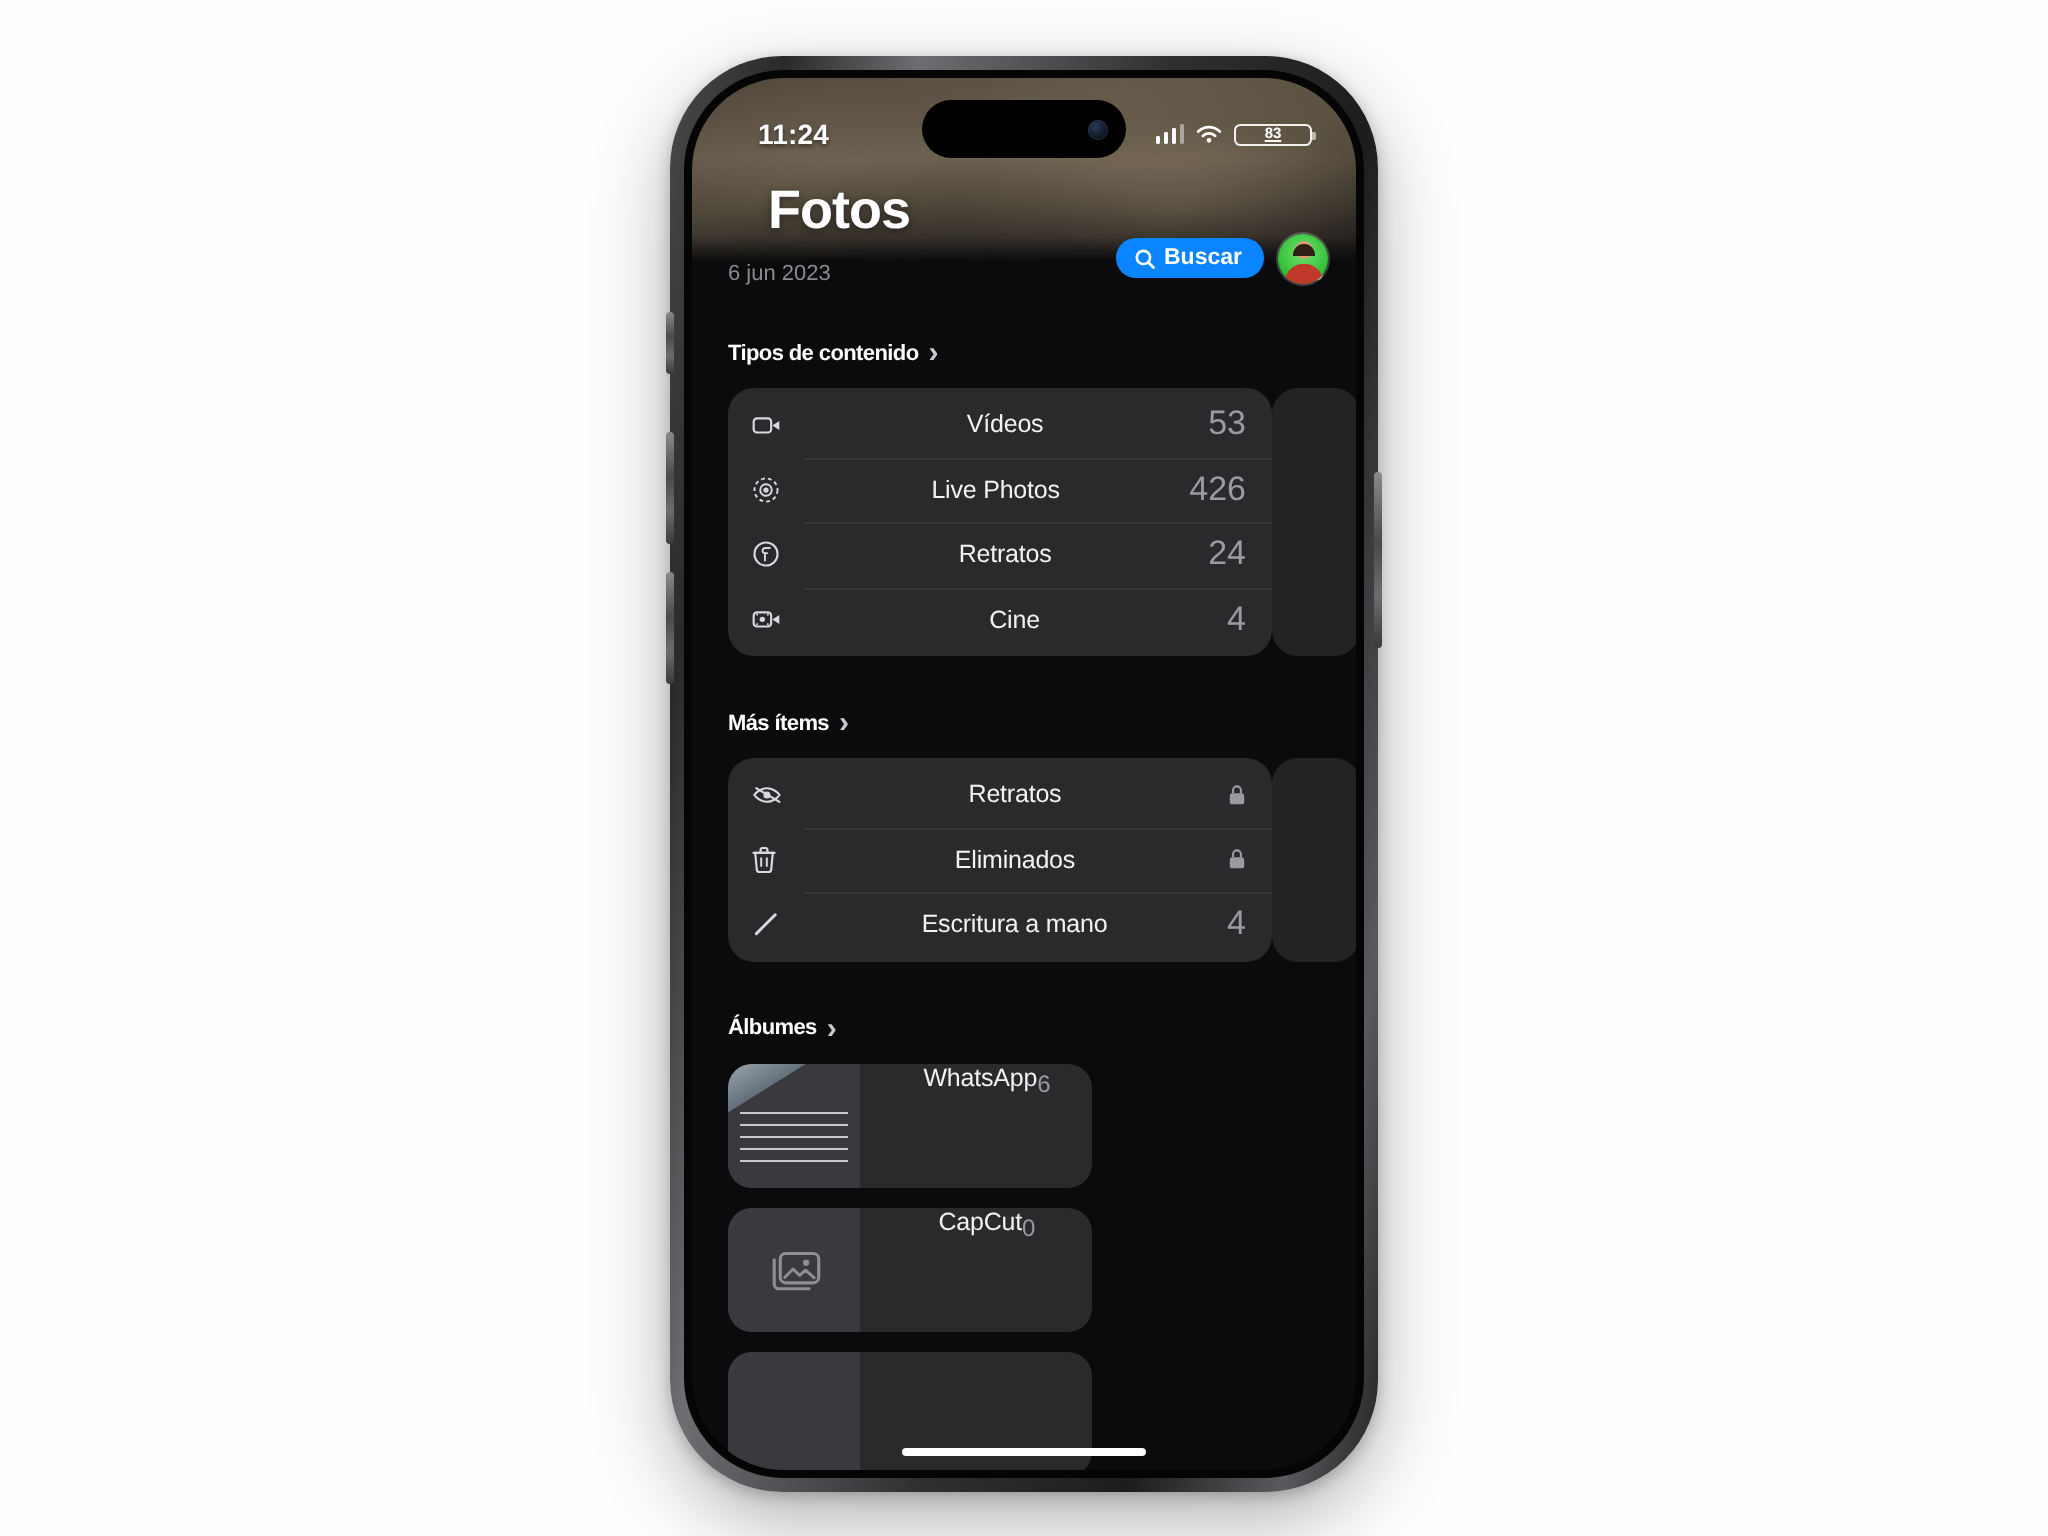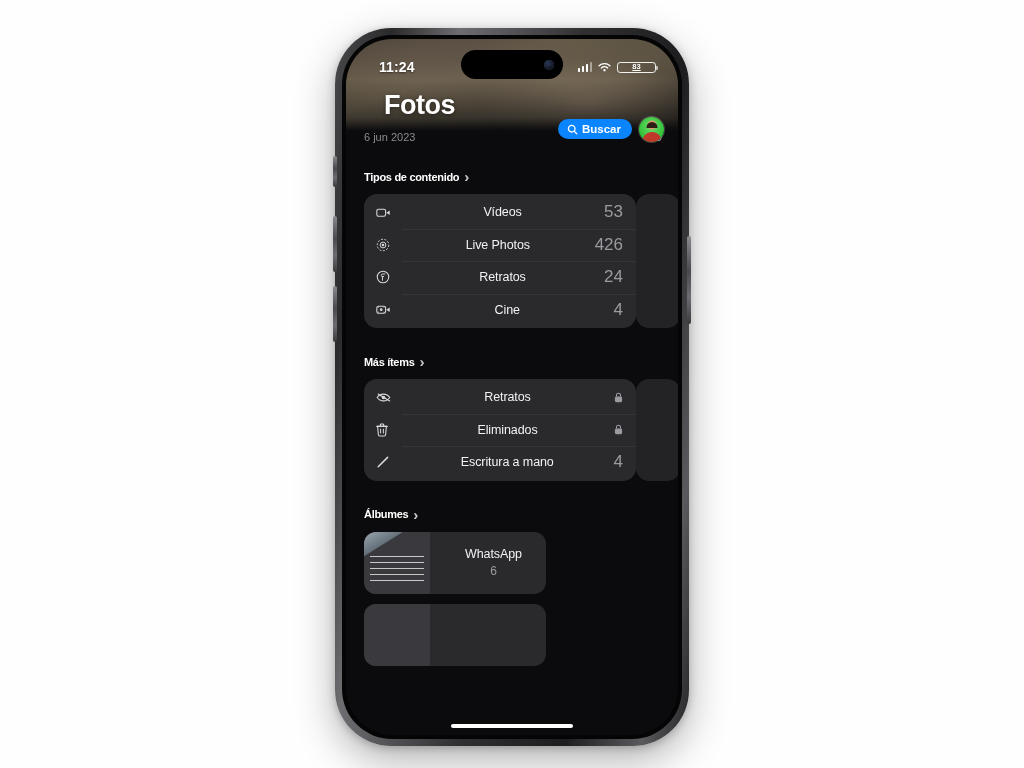--- a/index.html
+++ b/index.html
@@ -150,21 +150,21 @@
   .row .lk { color:#9a9aa0; display:flex; align-items:center; }
 
   
   .albums { display:flex; flex-wrap:wrap; gap:10px; padding:0 0 0 18px; }
   .album {
     width:182px; height:62px; border-radius:12px; overflow:hidden;
     display:flex; align-items:stretch; background:#2a2a2d; flex:0 0 auto;
   }
   .album .thumb { width:66px; flex:0 0 66px; display:flex; align-items:center; justify-content:center;
                   background:#3a3a3e; }
-  .album .meta { flex:1; display:flex; flex-direction:column; justify-content:center; padding-left:11px; }
+  .album .meta { flex:1; display:flex; flex-direction:row; justify-content:center; padding-left:11px; }
   .album .nm { font-size:12.5px; color:#f2f2f5; font-weight:400; letter-spacing:-.1px; }
   .album .cn { font-size:12px; color:#9a9aa0; margin-top:3px; }
 
   .thumb-doc {
     background: linear-gradient(165deg,#7fb6e8 0%, #4e9bdd 30%, #3f8fd4 65%, #2f7cc0 100%);
     position:relative;
   }
   .thumb-doc::before { content:""; position:absolute; left:0; top:0; width:60%; height:40%;
     background: linear-gradient(150deg,#9aa6ae 0%, #5d6a74 55%, rgba(93,106,116,0) 100%);
     clip-path: polygon(0 0, 100% 0, 0 100%); }
@@ -375,20 +375,34 @@
                     <i></i>
                     <i></i>
                     <i></i>
                 </div>
                 <div class="meta">
                   <span class="nm">WhatsApp</span>
                   <span class="cn">6</span>
                 </div>
               </div>
 
+              <div class="album">
+                <div class="thumb">
+                  <svg width="28" height="22" viewBox="0 0 30 24" class="ph-icon">
+                    <rect x="7.5" y="3" width="21" height="16" rx="3" stroke="currentColor" stroke-width="1.7" fill="none"></rect>
+                    <path d="M9.5 16.5l5-5 3.6 3.4 3.2-2.8 5.2 4.6" stroke="currentColor" stroke-width="1.6" fill="none" stroke-linejoin="round"></path>
+                    <circle cx="21.6" cy="8" r="1.7" fill="currentColor"></circle>
+                    <path d="M4.2 6.4v13.2a2.6 2.6 0 002.6 2.6h16.4" stroke="currentColor" stroke-width="1.7" fill="none" stroke-linecap="round"></path>
+                  </svg>
+                </div>
+                <div class="meta">
+                  <span class="nm">CapCut</span>
+                  <span class="cn">0</span>
+                </div>
+              </div>
 
               <div class="album">
                 <div class="thumb">
                   
                 </div>
                 <div class="meta">
                   
                   
                 </div>
               </div>

